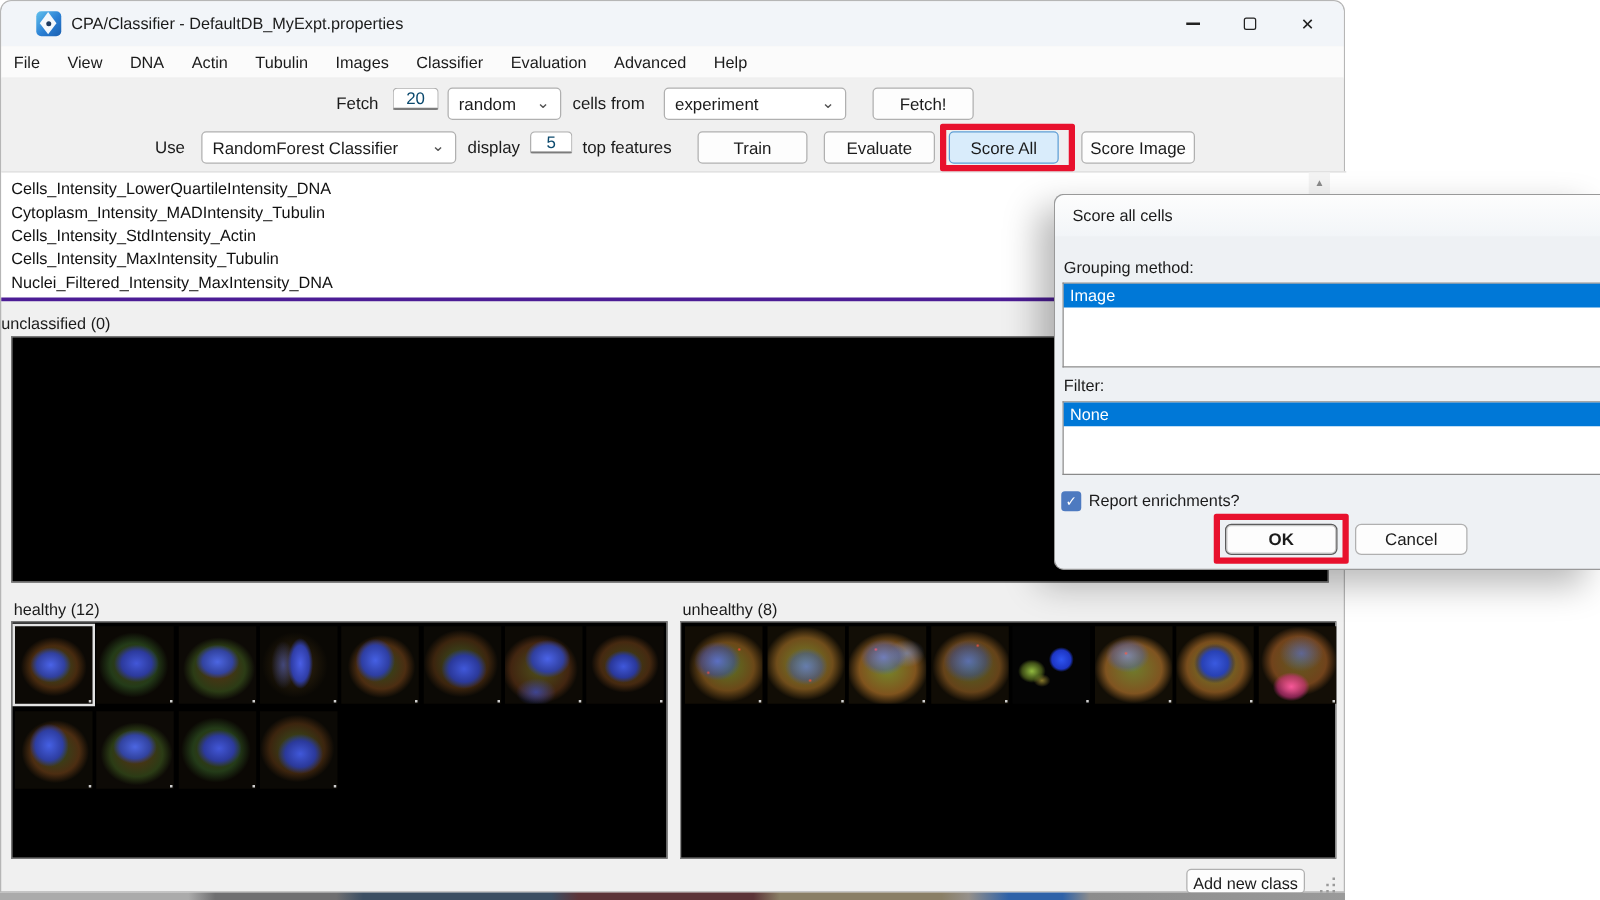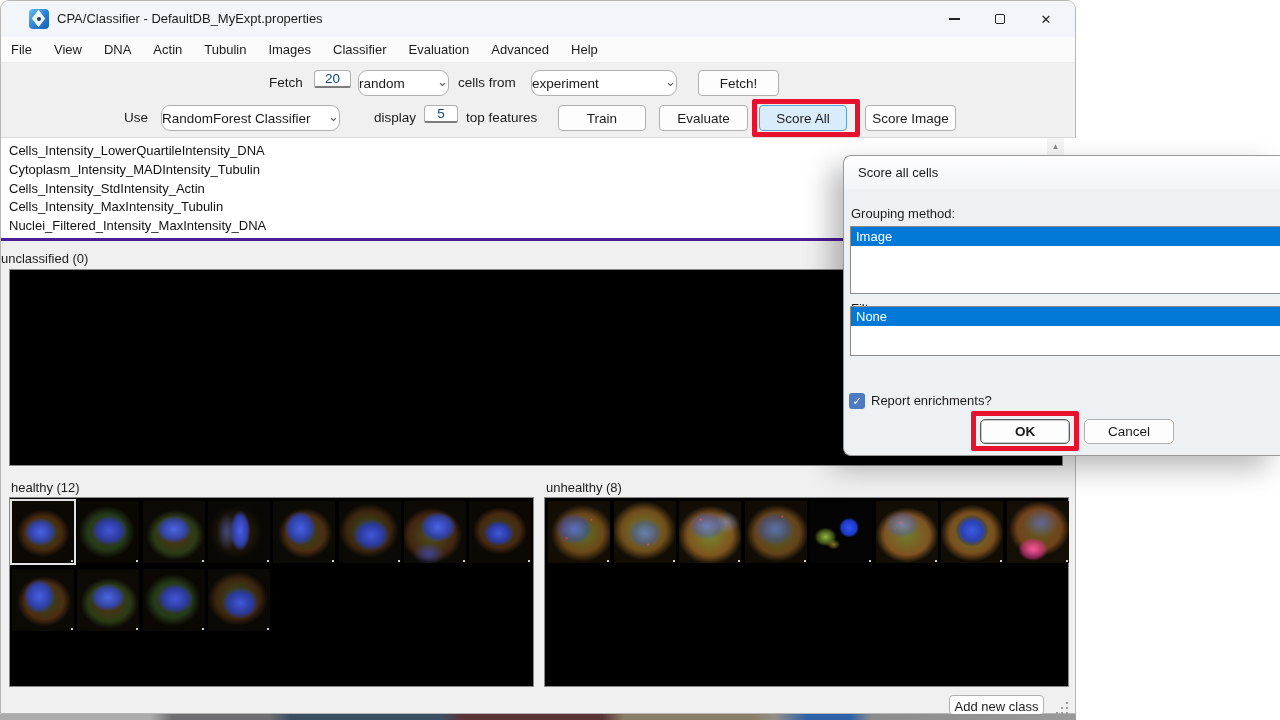--- a/index.html
+++ b/index.html
@@ -29,22 +29,22 @@
   .menubar { position:absolute; left:0; top:36px; width:100%; height:26px; background:#fbfbfb;
     border-bottom:1px solid #ececec; display:flex; align-items:center; font-size:13px; color:#1b1b1b; }
   .menu-item { padding:0 11px; line-height:26px; }
   .menu-item:first-child { padding-left:10px; }
 
   .toolbar { position:absolute; left:0; top:62px; width:100%; height:74px; background:#f0f0f0; }
   .tb-label { position:absolute; font-size:13.5px; color:#1b1b1b; line-height:26px; white-space:nowrap; }
   .tb-input { position:absolute; height:18px; border:1px solid #b0b0b0; border-bottom:2px solid #7c7c7c;
     border-radius:4px 4px 2px 2px; background:#fff; font-family:"Liberation Sans",sans-serif;
     font-size:13.5px; text-align:center; color:#0c4a6e; }
-  .combo { position:absolute; height:26px; border:1px solid #b0b0b0; border-radius:9px; background:#fff;
-    display:flex; align-items:center; justify-content:space-between; padding:0 0; font-size:13.5px; color:#1b1b1b; }
+  .combo { position:absolute; height:26px; border:1px solid #b0b0b0; border-radius:4px; background:#fff;
+    display:flex; align-items:center; justify-content:space-between; padding:0 8px; font-size:13.5px; color:#1b1b1b; }
   .combo .chev { font-size:13px; color:#555; margin-left:8px; transform:translateY(-2px); }
   .btn { position:absolute; height:26px; border:1px solid #b0b0b0; border-radius:4px; background:#fdfdfd;
     display:flex; align-items:center; justify-content:center; font-size:13.5px; color:#1b1b1b; }
   .btn.accent { background:#d9ecfb; border:1.5px solid #5e9ed6; }
   .hl-rect { position:absolute; border:5px solid #e8112d; border-radius:2px; z-index:50; pointer-events:none; }
   .hl-scoreall { left:751px; top:36px; width:108px; height:38px; } 
 
   .feature-list { position:absolute; left:0; top:136px; width:1076px; height:104px; background:#ffffff;
     border-top:1px solid #d9d9d9; border-bottom:3px solid #4c1d95; padding:4px 0 0 8px;
     font-size:13px; line-height:18.8px; color:#111; }
@@ -186,21 +186,21 @@
       <span class="tb-label" style="left:457px; top:7px;">cells from</span>
       <div class="combo" style="left:530px; top:7px; width:146px;">
         <span>experiment</span>
         <span class="chev">⌄</span>
       </div>
       <div class="btn" style="left:697px; top:7px; width:81px;">
           <span>Fetch!</span>
         </div>
 
       <span class="tb-label" style="left:123px; top:42px;">Use</span>
-      <div class="combo" style="left:160px; top:42px; width:179px;">
+      <div class="combo" style="left:160px; top:42px; width:204px;">
         <span>RandomForest Classifier</span>
         <span class="chev">⌄</span>
       </div>
       <span class="tb-label" style="left:373px; top:42px;">display</span>
       <input class="tb-input" style="left: 423px; top: 42px; width: 34px;" value="5">
       <span class="tb-label" style="left:465px; top:42px;">top features</span>
       <div class="btn" style="left:557px; top:42px; width:88px;">
           <span>Train</span>
         </div>
       <div class="btn" style="left:658px; top:42px; width:89px;">
@@ -274,21 +274,21 @@
 
   <div class="dialog">
     <div class="dialog-titlebar">
       <span>Score all cells</span>
     </div>
     <span class="dlg-label" style="top:50px;">Grouping method:</span>
     <div class="listbox" style="top:70px; height:68px;">
       <div class="sel-row">Image</div>
     </div>
     <span class="dlg-label" style="top:145px;">Filter:</span>
-    <div class="listbox" style="top:150px; height:50px;">
+    <div class="listbox" style="top:165px; height:59px;">
       <div class="sel-row">None</div>
     </div>
     <div class="chk">
       <span>✓</span>
     </div>
     <span class="chk-label">Report enrichments?</span>
     <div class="dlg-btn dlg-ok">
         <span>OK</span>
       </div>
     <div class="dlg-btn dlg-cancel">

